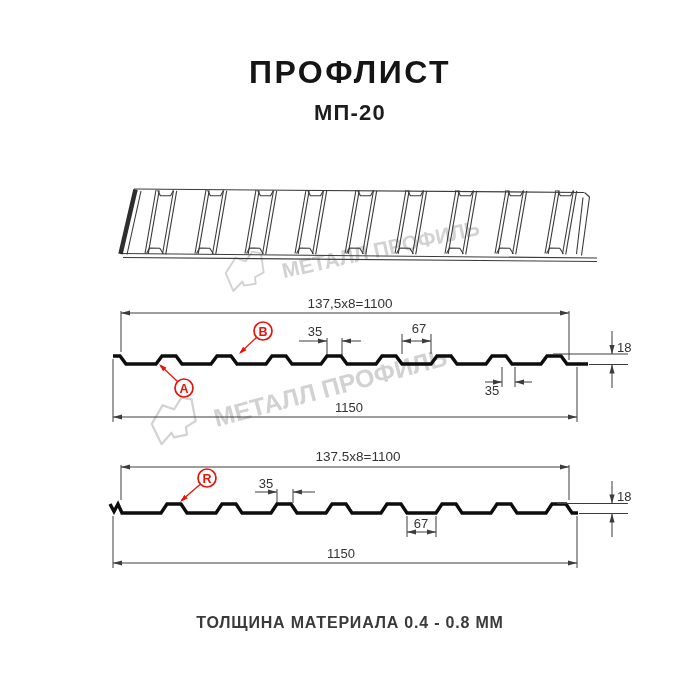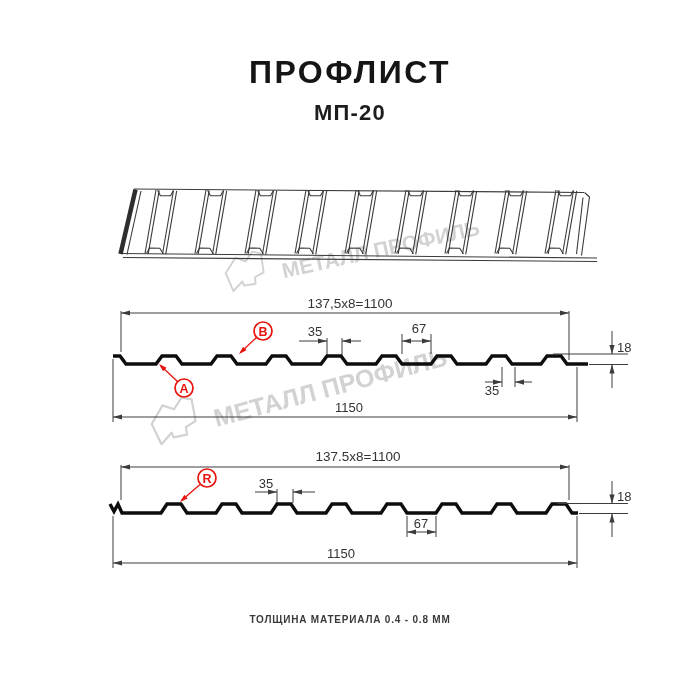--- a/index.html
+++ b/index.html
@@ -10,21 +10,21 @@
   .title{
     position:absolute;left:0;right:0;top:54px;text-align:center;
     font-size:32px;font-weight:bold;letter-spacing:2.5px;color:#151515;
   }
   .subtitle{
     position:absolute;left:0;right:0;top:100px;text-align:center;
     font-size:22px;font-weight:600;letter-spacing:1.2px;color:#1d1d1d;
   }
   .footer{
     position:absolute;left:0;right:0;top:614px;text-align:center;
-    font-size:10px;font-weight:600;letter-spacing:.8px;color:#3a3a3a;z-index:3;
+    font-size:16px;font-weight:600;letter-spacing:.8px;color:#3a3a3a;z-index:3;
   }
   .layer{position:absolute;left:0;top:0;z-index:2;}
   .wm{
     position:absolute;display:flex;align-items:flex-end;gap:8px;z-index:1;
     color:#d2d2d2;transform-origin:left bottom;
   }
   .wm-text{font-weight:bold;white-space:nowrap;line-height:1;}
   .wm1{left:222px;top:257px;transform:rotate(-12.5deg);}
   .wm1 .wm-text{font-size:21px;}
   .wm2{left:150px;top:405px;transform:rotate(-15deg);}

